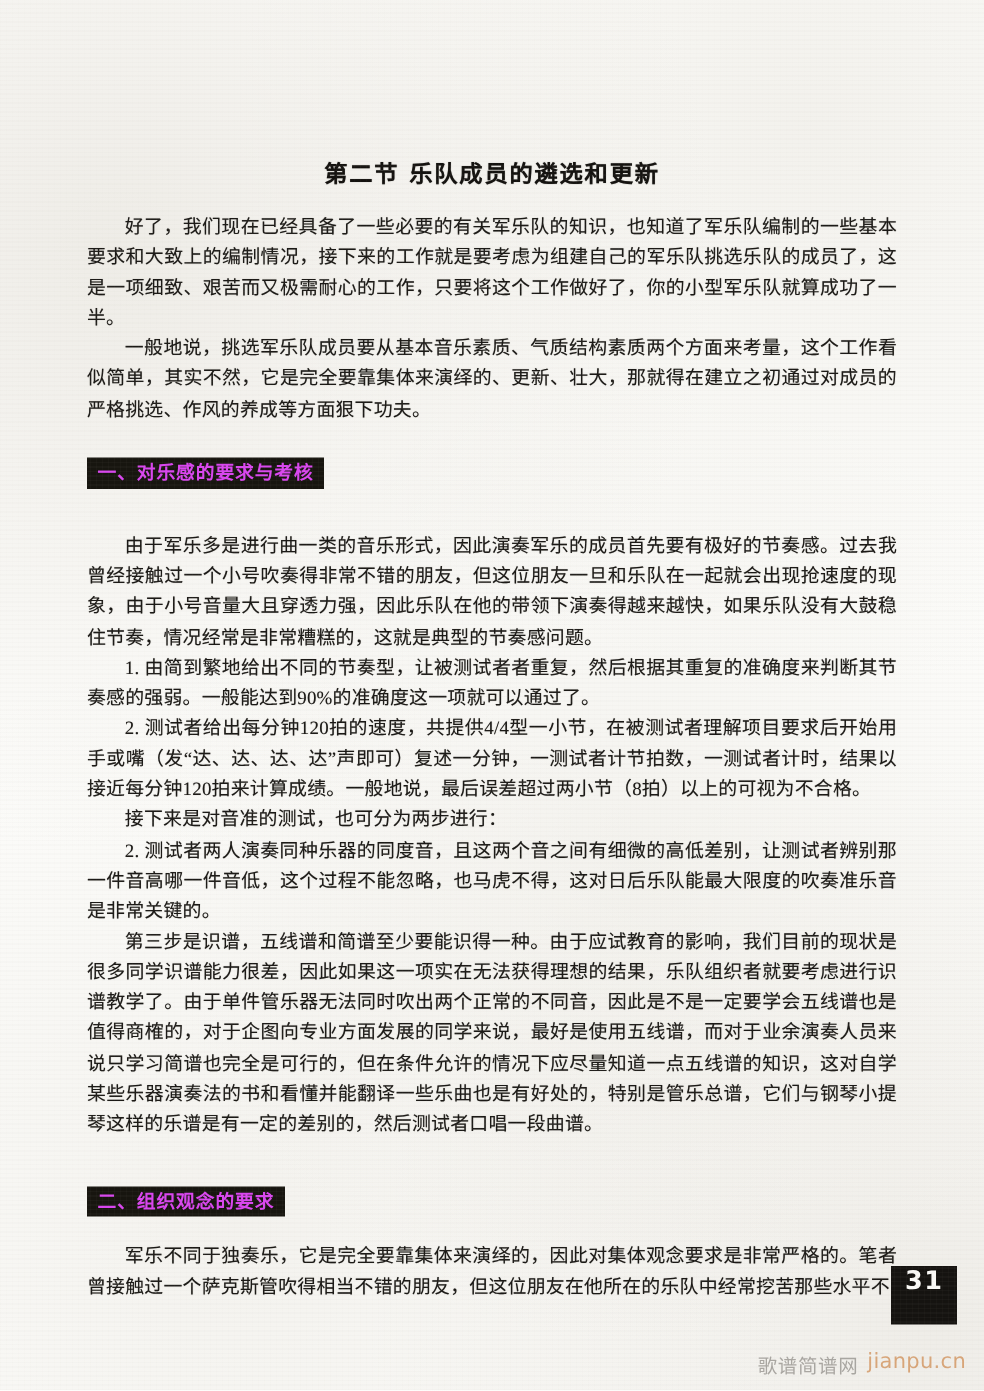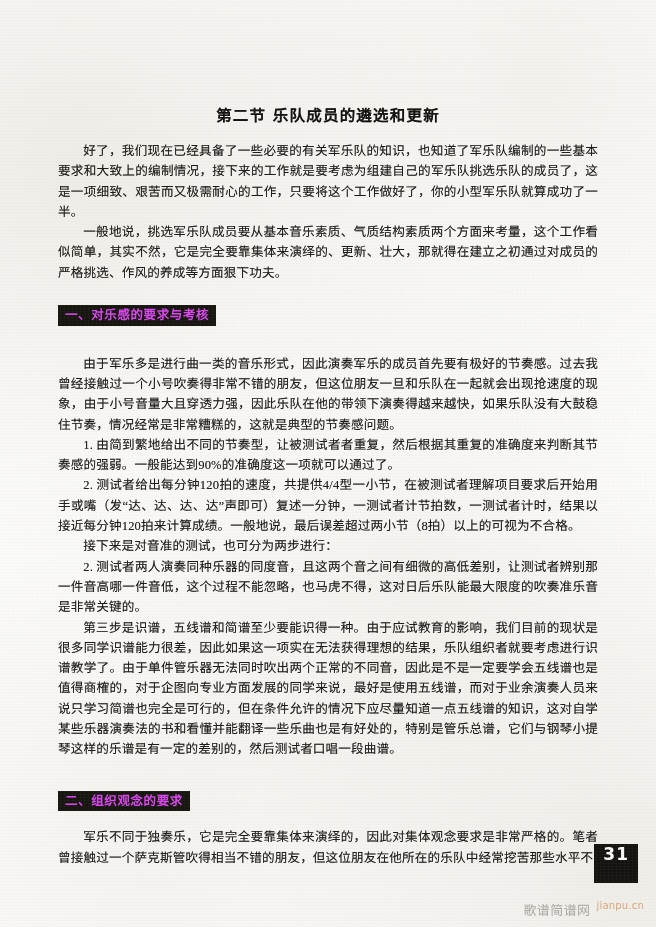--- a/index.html
+++ b/index.html
@@ -114,21 +114,21 @@
     user-select: none;
   }
   .watermark .wm-cn {
     font-family: "DejaVu Sans", "Liberation Sans", sans-serif;
     font-size: 13px;
     color: #8d8a85;
     letter-spacing: 0.4px;
   }
   .watermark .wm-url {
     font-family: "DejaVu Sans", "Liberation Sans", sans-serif;
-    font-size: 10px;
+    font-size: 14px;
     color: #d08a4e;
     letter-spacing: 0.2px;
   }
 </style>
 </head>
 <body>
 
 <div id="page">
 
   <div class="content">

